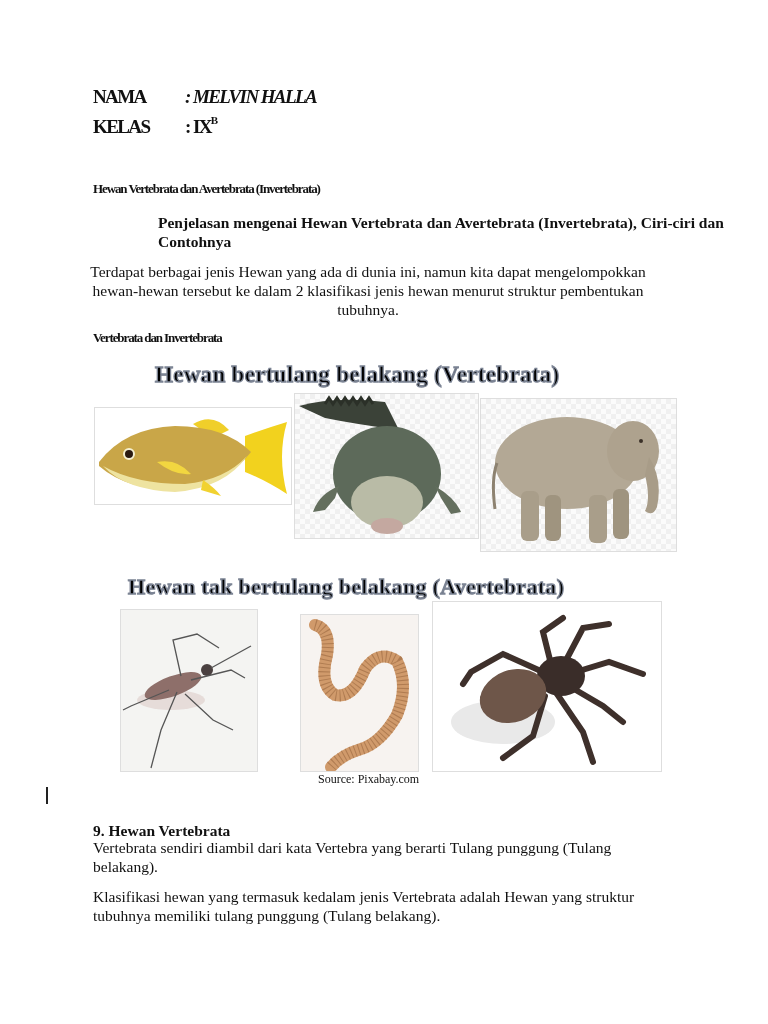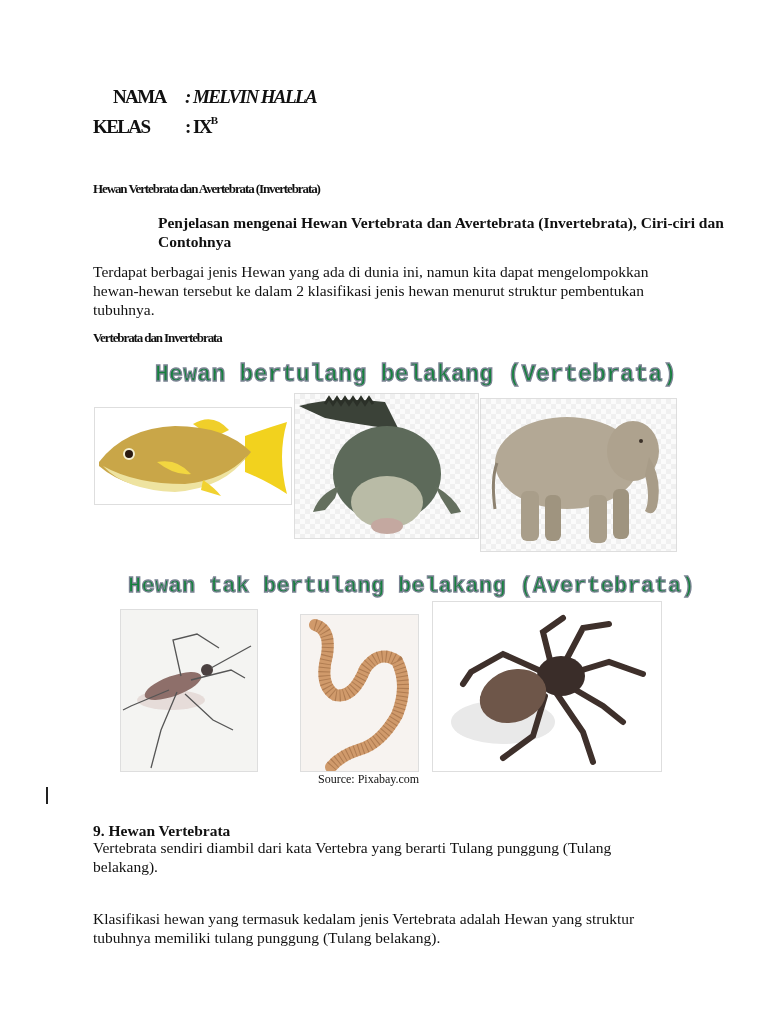--- a/index.html
+++ b/index.html
@@ -7,50 +7,50 @@
     width: 768px; height: 1024px; background: #ffffff; position: relative; overflow: hidden;
     font-family: "Liberation Serif", "DejaVu Serif", serif; color: #111;
   }
   .abs { position: absolute; }
   .ident { font-weight: bold; font-size: 19px; letter-spacing: -1.6px; }
   .ident sup { font-size: 11px; letter-spacing: 0; position: relative; top: -2px; }
   .cond-heading { font-weight: bold; font-size: 13px; letter-spacing: -1.1px; }
   .bold-h { font-weight: bold; font-size: 15.5px; line-height: 19px; }
   .para { font-size: 15.5px; line-height: 19px; }
   .outline-title {
-    font-family: Liberation Mono, monospace;
-    font-weight: bold; color: #15803d;
+    font-family: Liberation Serif, serif;
+    font-weight: bold; color: #000000;
     -webkit-text-stroke: 1.3px #7c8494;
     white-space: nowrap; letter-spacing: 0.3px;
   }
   .imgbox { position: absolute; background: #ffffff; border: 1px solid #dedede; overflow: hidden; }
   .checker {
     background-color: #fbfbfb;
     background-image:
       linear-gradient(45deg, #f0f0f0 25%, transparent 25%),
       linear-gradient(-45deg, #f0f0f0 25%, transparent 25%),
       linear-gradient(45deg, transparent 75%, #f0f0f0 75%),
       linear-gradient(-45deg, transparent 75%, #f0f0f0 75%);
     background-size: 10px 10px;
     background-position: 0 0, 0 5px, 5px -5px, -5px 0;
   }
   .imgbox svg { width: 100%; height: 100%; display: block; }
   .cursor { position: absolute; left: 46px; top: 787px; width: 1.5px; height: 17px; background: #222; }
 </style>
 </head>
 <body>
 
-<div class="abs ident" style="left:93px; top:86px;margin-left:20px;">NAMA</div>
+<div class="abs ident" style="left:93px; top:86px;">NAMA</div>
 <div class="abs ident" style="left:185px; top:86px;font-style:italic;">: MELVIN HALLA</div>
 <div class="abs ident" style="left:93px; top:116px;">KELAS</div>
 <div class="abs ident" style="left:185px; top:116px;text-align:right;"><span>: IX</span><sup>B</sup></div>
 
 <div class="abs cond-heading" style="left:93px; top:181px;">Hewan Vertebrata dan Avertebrata (Invertebrata)</div>
 <div class="abs bold-h" style="left:110px; top:213px; width:600px;margin-left:48px;">Penjelasan mengenai Hewan Vertebrata dan Avertebrata (Invertebrata), Ciri-ciri dan Contohnya</div>
-<div class="abs para" style="left:93px; top:262px; width:580px;">Terdapat berbagai jenis Hewan yang ada di dunia ini, namun kita dapat mengelompokkan hewan-hewan tersebut ke dalam 2 klasifikasi jenis hewan menurut struktur pembentukan tubuhnya.</div>
+<div class="abs para" style="left:78px; top:262px; width:580px;text-align:center;">Terdapat berbagai jenis Hewan yang ada di dunia ini, namun kita dapat mengelompokkan hewan-hewan tersebut ke dalam 2 klasifikasi jenis hewan menurut struktur pembentukan tubuhnya.</div>
 <div class="abs cond-heading" style="left:93px; top:330px;">Vertebrata dan Invertebrata</div>
 
 <div class="abs outline-title" style="left:155px; top:362px; font-size:23px;">Hewan bertulang belakang (Vertebrata)</div>
 
 <div class="imgbox" style="left:94px; top:407px; width:196px; height:96px;">
   <svg viewBox="0 0 196 96">
     <path d="M150 28 Q172 20 192 14 Q182 48 192 86 Q170 72 150 64 Z" fill="#f2d21e"></path>
     <path d="M98 16 Q118 4 134 22 L118 30 Z" fill="#f0cf2a"></path>
     <path d="M4 54 Q30 20 80 18 Q130 18 156 44 Q130 78 80 82 Q32 82 4 58 Z" fill="#c9a648"></path>
     <path d="M8 58 Q40 76 90 76 Q130 72 152 48 Q130 80 80 84 Q30 82 8 58 Z" fill="#eee3a0"></path>
@@ -128,13 +128,13 @@
     <ellipse cx="80" cy="94" rx="34" ry="26" fill="#6e5649" transform="rotate(-20 80 94)"></ellipse>
   </svg>
 </div>
 
 <div class="abs para" style="left:318px; top:770px; font-size:12px;">Source: Pixabay.com</div>
 
 <div class="cursor"></div>
 
 <div class="abs bold-h" style="left:93px; top:821px;">9. Hewan Vertebrata</div>
 <div class="abs para" style="left:93px; top:838px; width:540px;">Vertebrata sendiri diambil dari kata Vertebra yang berarti Tulang punggung (Tulang belakang).</div>
-<div class="abs para" style="left:93px; top:909px; width:560px;">Klasifikasi hewan yang termasuk kedalam jenis Vertebrata adalah Hewan yang struktur tubuhnya memiliki tulang punggung (Tulang belakang).</div>
+<div class="abs para" style="left:93px; top:887px; width:560px;">Klasifikasi hewan yang termasuk kedalam jenis Vertebrata adalah Hewan yang struktur tubuhnya memiliki tulang punggung (Tulang belakang).</div>
 
 </body></html>

